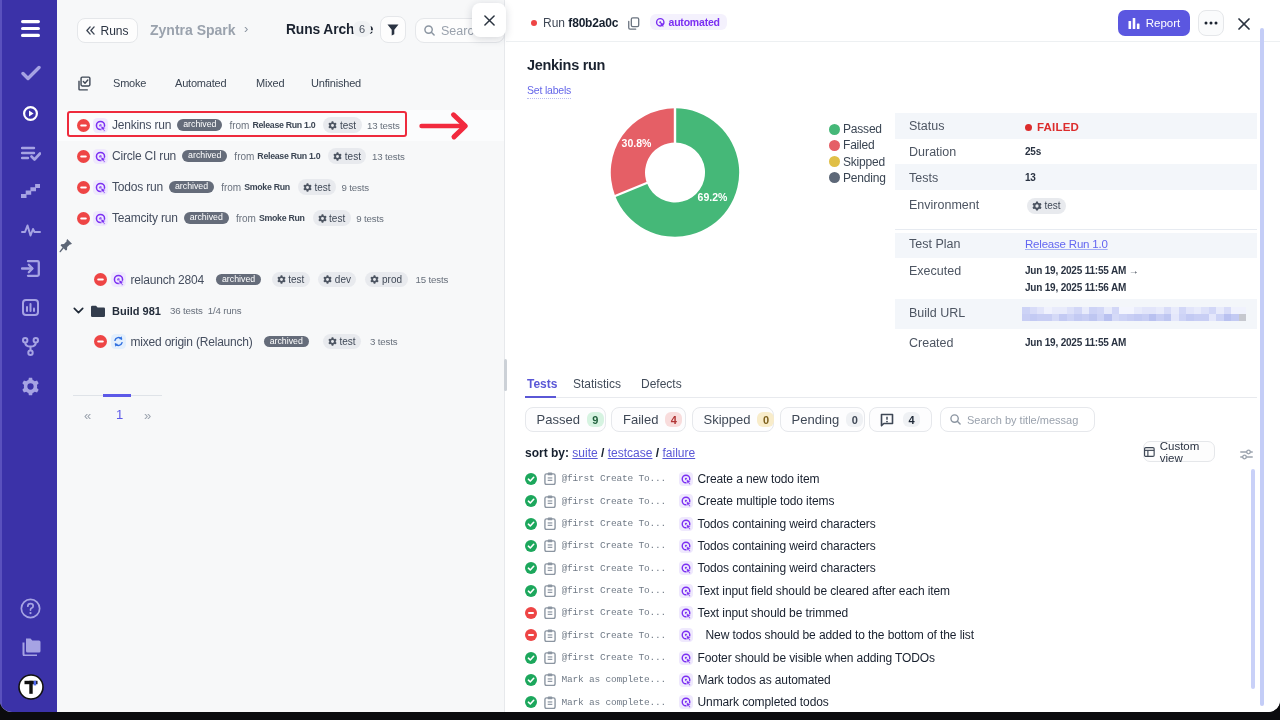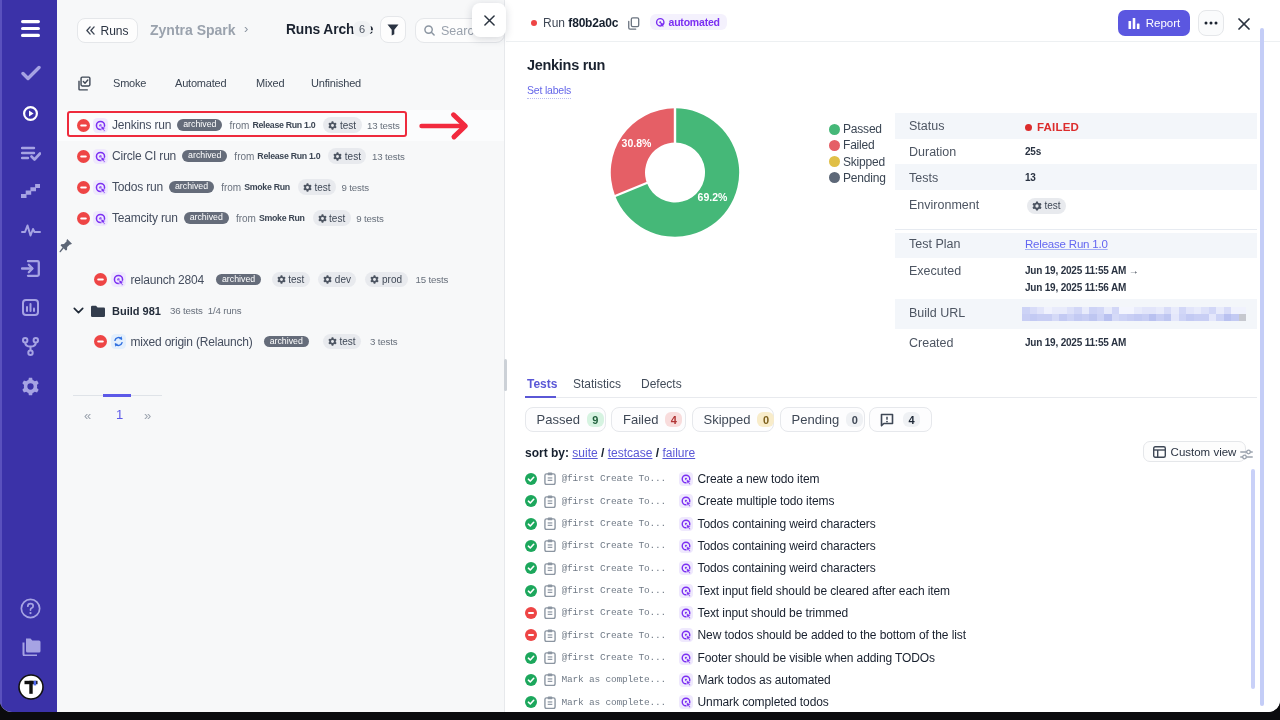--- a/index.html
+++ b/index.html
@@ -500,23 +500,30 @@
 <div class="fpill" style="left:691.5px; width:82px; padding-left:11px;">Skipped<span class="fbadge" style="background:#f8ecca; color:#7c5f1b; margin-left:7px;">0</span></div>
 <div class="fpill" style="left:779.5px; width:85px; padding-left:11px;">Pending<span class="fbadge" style="background:#eff1f4; color:#3f4856; margin-left:7px;">0</span></div>
 <div class="fpill" style="left:869px; width:63px; padding-left:10px;">
       <svg width="14" height="14" viewBox="0 0 14 14">
         <path d="M1.5 1.5 L12.5 1.5 L12.5 10.5 L3.8 10.5 L1.5 12.6 Z" fill="none" stroke="#3f4856" stroke-width="1.6" stroke-linejoin="round"></path>
         <line x1="7" y1="3.8" x2="7" y2="6.8" stroke="#3f4856" stroke-width="1.5"></line>
         <circle cx="7" cy="8.6" r="0.9" fill="#3f4856"></circle>
       </svg>
       <span class="fbadge" style="background:#eff1f4; color:#1f2937; margin-left:9px;">4</span>
     </div>
+<div class="abs" style="left:940px; top:407px; width:155px; height:25px; border:1px solid #e6e8ec; border-radius:8px; background:#fff; display:flex; align-items:center; padding-left:9px; gap:6px;">
+  <svg width="11" height="11" viewBox="0 0 12 12">
+        <circle cx="5" cy="5" r="4" fill="none" stroke="#8b95a1" stroke-width="1.5"></circle>
+        <line x1="8" y1="8" x2="11" y2="11" stroke="#8b95a1" stroke-width="1.5" stroke-linecap="round"></line>
+      </svg>
+  <span style="font-size:11px; color:#9aa2ad;">Search by title/messag</span>
+</div>
 
 <div class="abs" style="left:525px; top:446px; font-size:12px; color:#16202e;"><b>sort by:</b> <a style="color:#5a57d6; text-decoration:underline;">suite</a> <b>/</b> <a style="color:#5a57d6; text-decoration:underline;">testcase</a> <b>/</b> <a style="color:#5a57d6; text-decoration:underline;">failure</a></div>
-<div class="abs btn" style="left:1143px; top:441px; width:103px; height:21px; gap:5px; border-radius:7px;">
+<div class="abs btn" style="left:1143px; top:441px; width:72px; height:21px; gap:5px; border-radius:7px;">
   <svg width="13" height="12" viewBox="0 0 13 12">
         <rect x="0.7" y="0.7" width="11.6" height="10.6" rx="1.5" fill="none" stroke="#3f4856" stroke-width="1.4"></rect>
         <line x1="0.7" y1="4" x2="12.3" y2="4" stroke="#3f4856" stroke-width="1.4"></line>
         <line x1="4.7" y1="4" x2="4.7" y2="11.3" stroke="#3f4856" stroke-width="1.4"></line>
       </svg>
   <span style="font-size:11.5px; color:#2a3342;">Custom view</span>
 </div>
 <div class="abs" style="left:1240px; top:446px;"><svg width="13" height="11" viewBox="0 0 13 11">
         <g stroke="#9aa2ad" stroke-width="1.5" stroke-linecap="round">
           <line x1="0.8" y1="3" x2="12.2" y2="3"></line>
@@ -621,21 +628,21 @@
   <svg style="margin-left:18.5px;" width="12" height="12" viewBox="0 0 12 12">
         <use href="#minusc"></use>
       </svg>
   <svg style="margin-left:7px;" width="12" height="13" viewBox="0 0 13 14">
         <use href="#clip"></use>
       </svg>
   <span class="suitetx" style="margin-left:6px; width:104px;">@first Create To...</span>
   <svg style="margin-left:13px;" width="14" height="14" viewBox="0 0 17 17">
         <use href="#autoico"></use>
       </svg>
-  <span class="titletx" style="margin-left:5px;">New todos should be added to the bottom of the list</span>
+  <span class="titletx" style="margin-left:13px;">New todos should be added to the bottom of the list</span>
 </div>
 <div class="trow" style="top:646.4px;">
   <svg style="margin-left:18.5px;" width="12" height="12" viewBox="0 0 12 12">
         <use href="#checkc"></use>
       </svg>
   <svg style="margin-left:7px;" width="12" height="13" viewBox="0 0 13 14">
         <use href="#clip"></use>
       </svg>
   <span class="suitetx" style="margin-left:6px; width:104px;">@first Create To...</span>
   <svg style="margin-left:13px;" width="14" height="14" viewBox="0 0 17 17">

